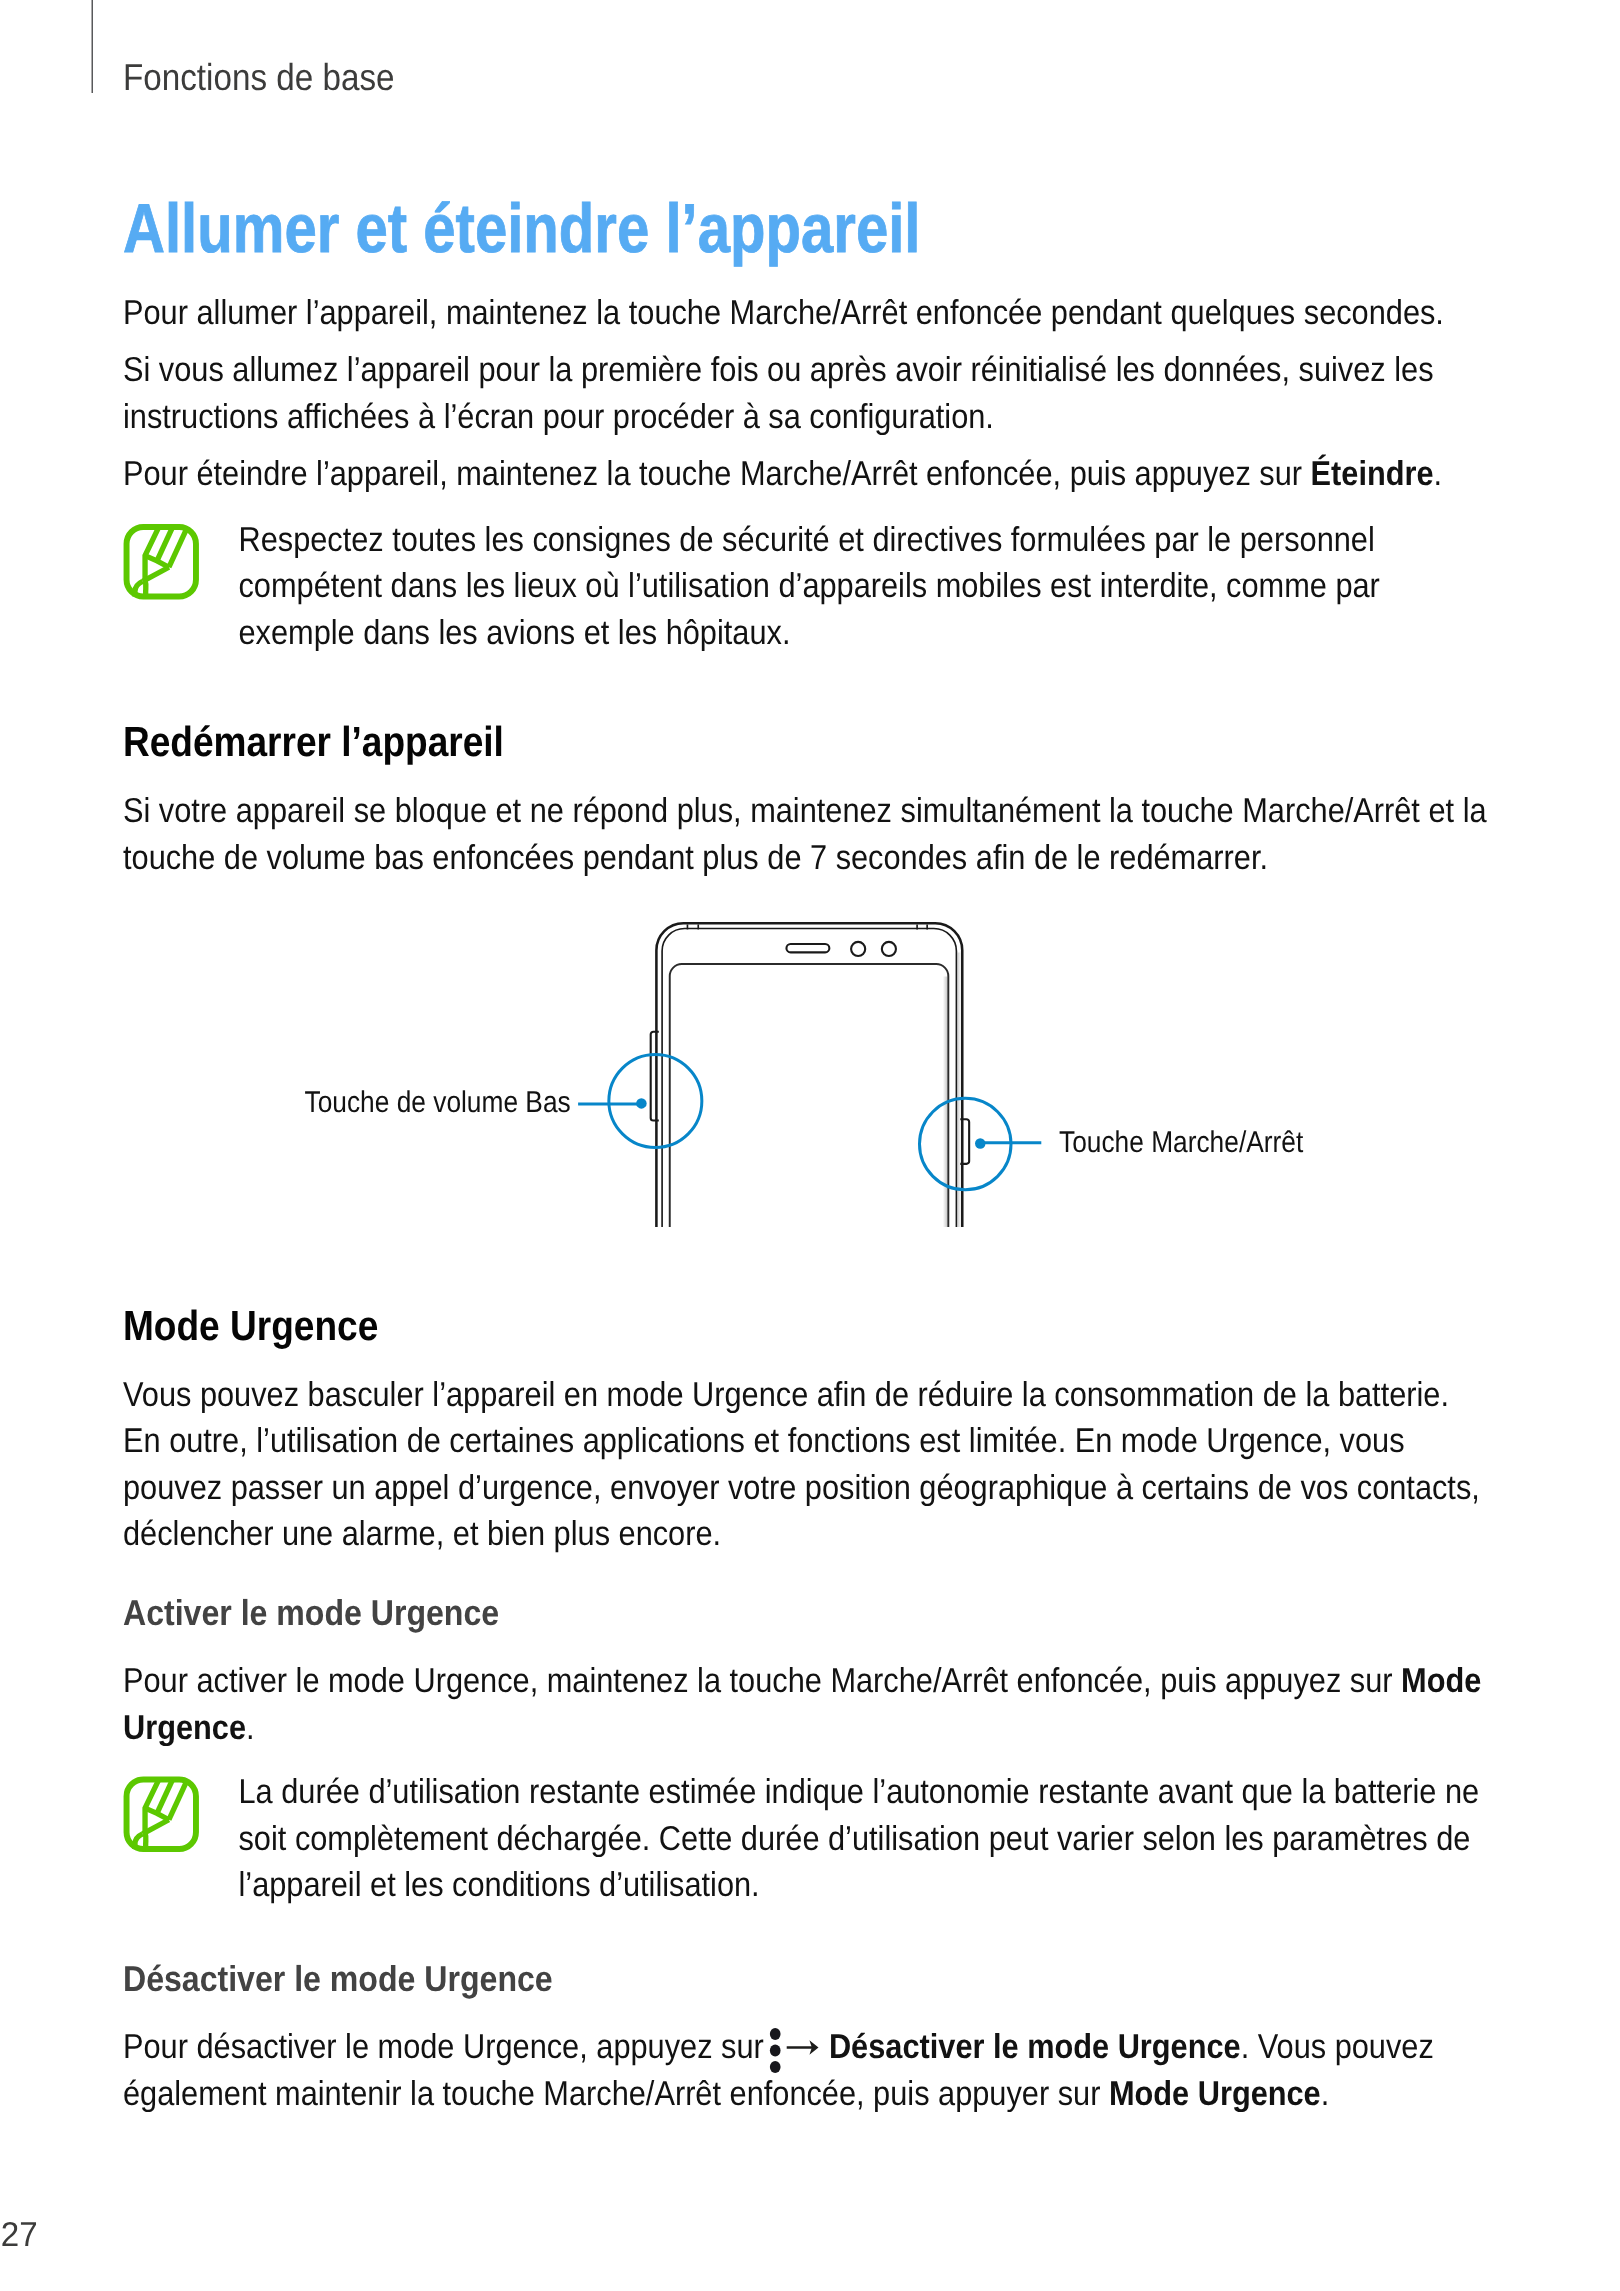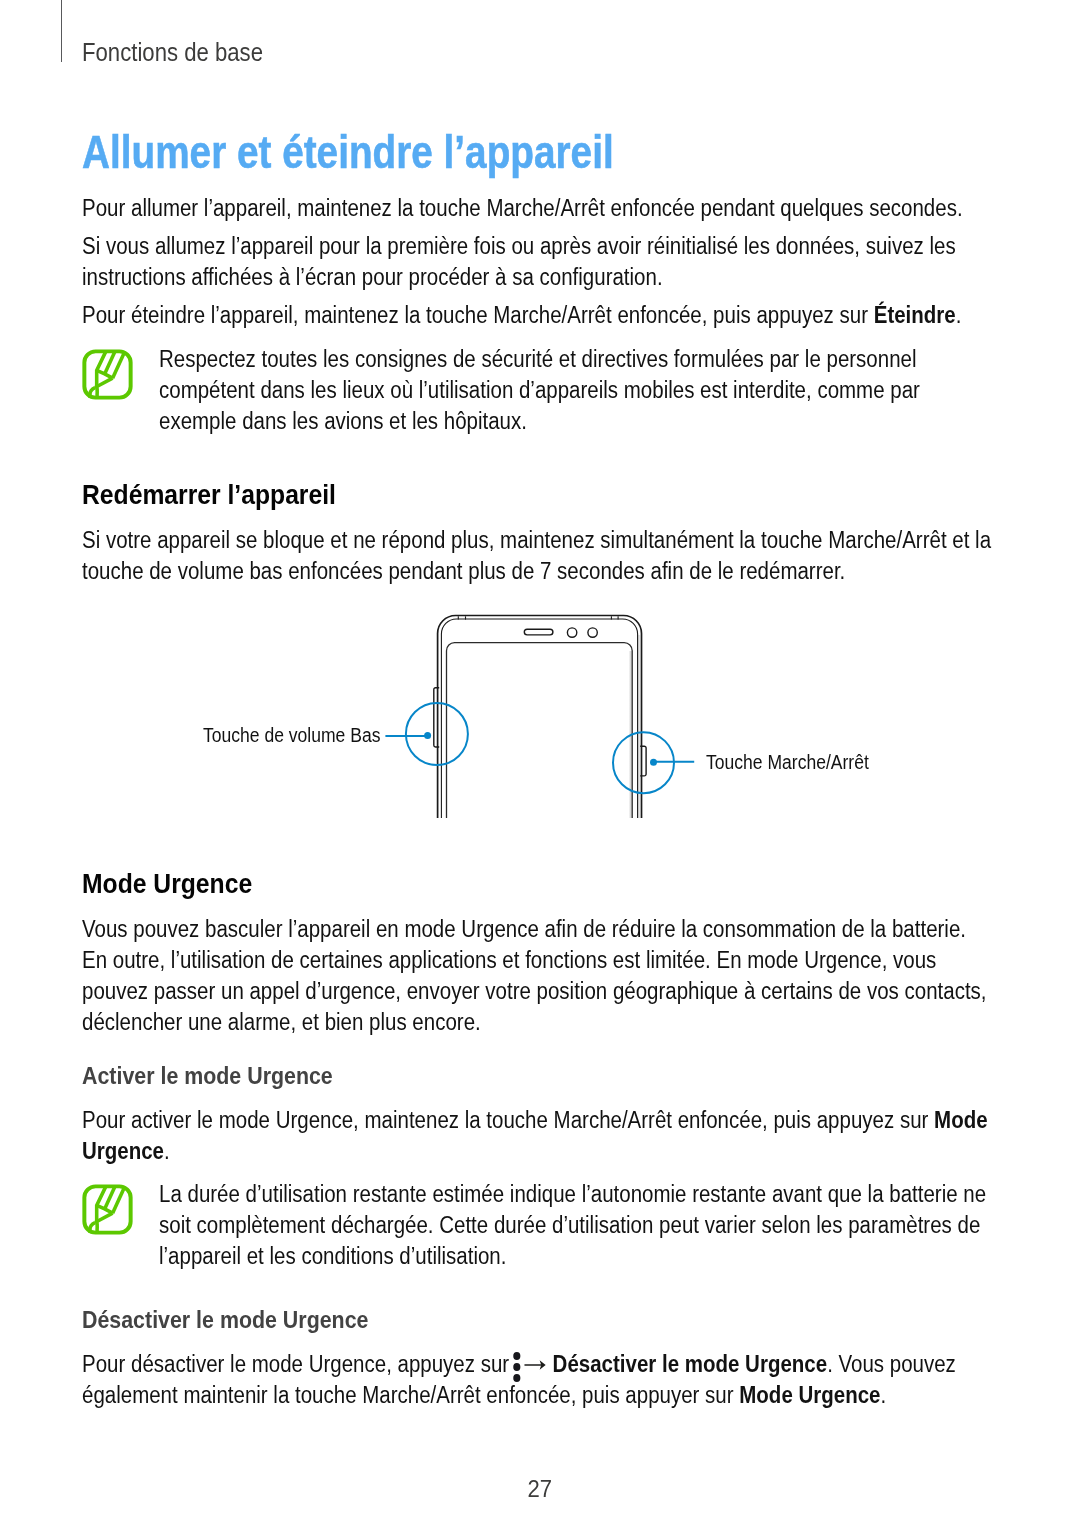--- a/index.html
+++ b/index.html
@@ -27,21 +27,21 @@
         transform:scaleX(0.891) translateZ(0); transform-origin:left top; white-space:nowrap; }
 
   .ln { position:absolute; left:82px; font-size:23px; line-height:24px; color:#121212;
         white-space:nowrap; transform:scaleX(0.891) translateZ(0); transform-origin:left top; }
   .ln.note { left:159px; }
   .ln b { font-weight:bold; }
 
   .lab { position:absolute; font-size:20px; line-height:21px; color:#121212; white-space:nowrap;
          transform:scaleX(0.877) translateZ(0); transform-origin:left top; }
 
-  .pgnum { position:absolute; top:1476.7px; left:0; width:1080px; text-align:center;
+  .pgnum { position:absolute; top:1476.7px; left:0; width:1080px; 
            font-size:23px; line-height:24px; color:#3c3c3b; }
   .pgnum i { font-style:normal; display:inline-block; transform:scaleX(0.96) translateZ(0); }
 
   .noteicon { position:absolute; width:53px; height:53px; }
   .diagram  { position:absolute; left:0; top:600px; width:1080px; height:230px; }
 
   
   .arrowg { display:inline-block; width:25px; height:0; position:relative; vertical-align:baseline; margin:0 1px; }
   .arrowg svg { position:absolute; left:0; top:-13px; }
   .dotmenu { display:inline-block; width:8.4px; height:0; position:relative; vertical-align:baseline; margin:0 2.8px 0 4.2px; }

